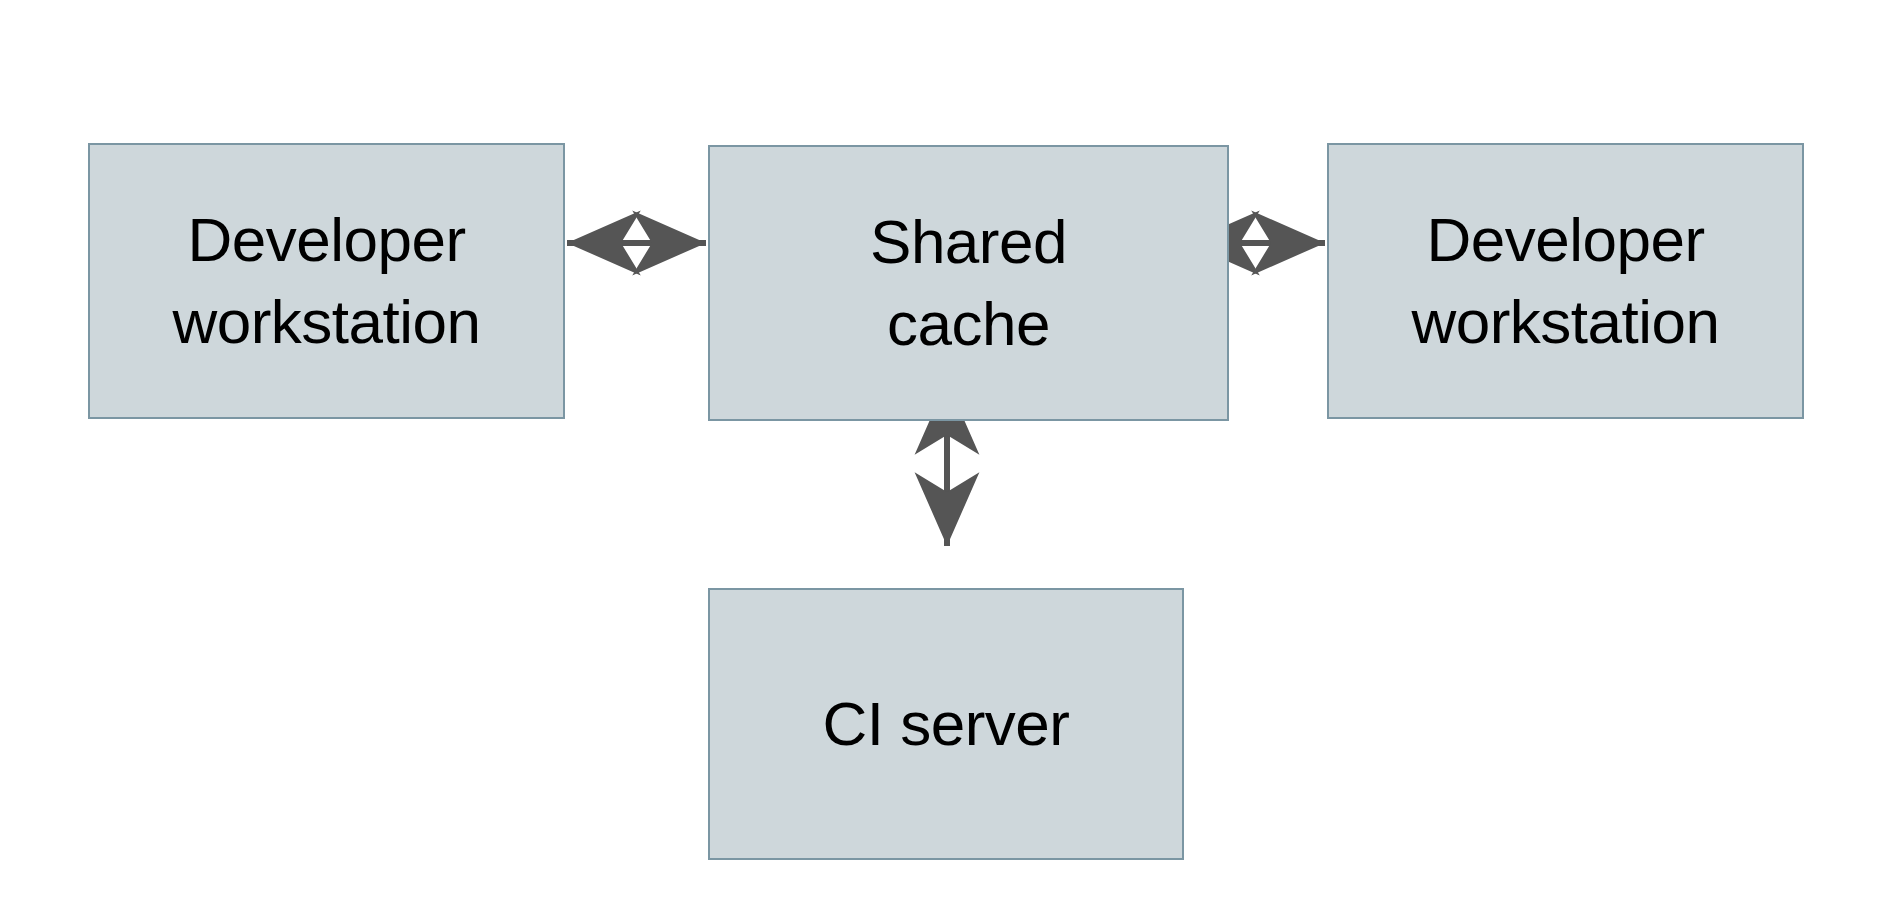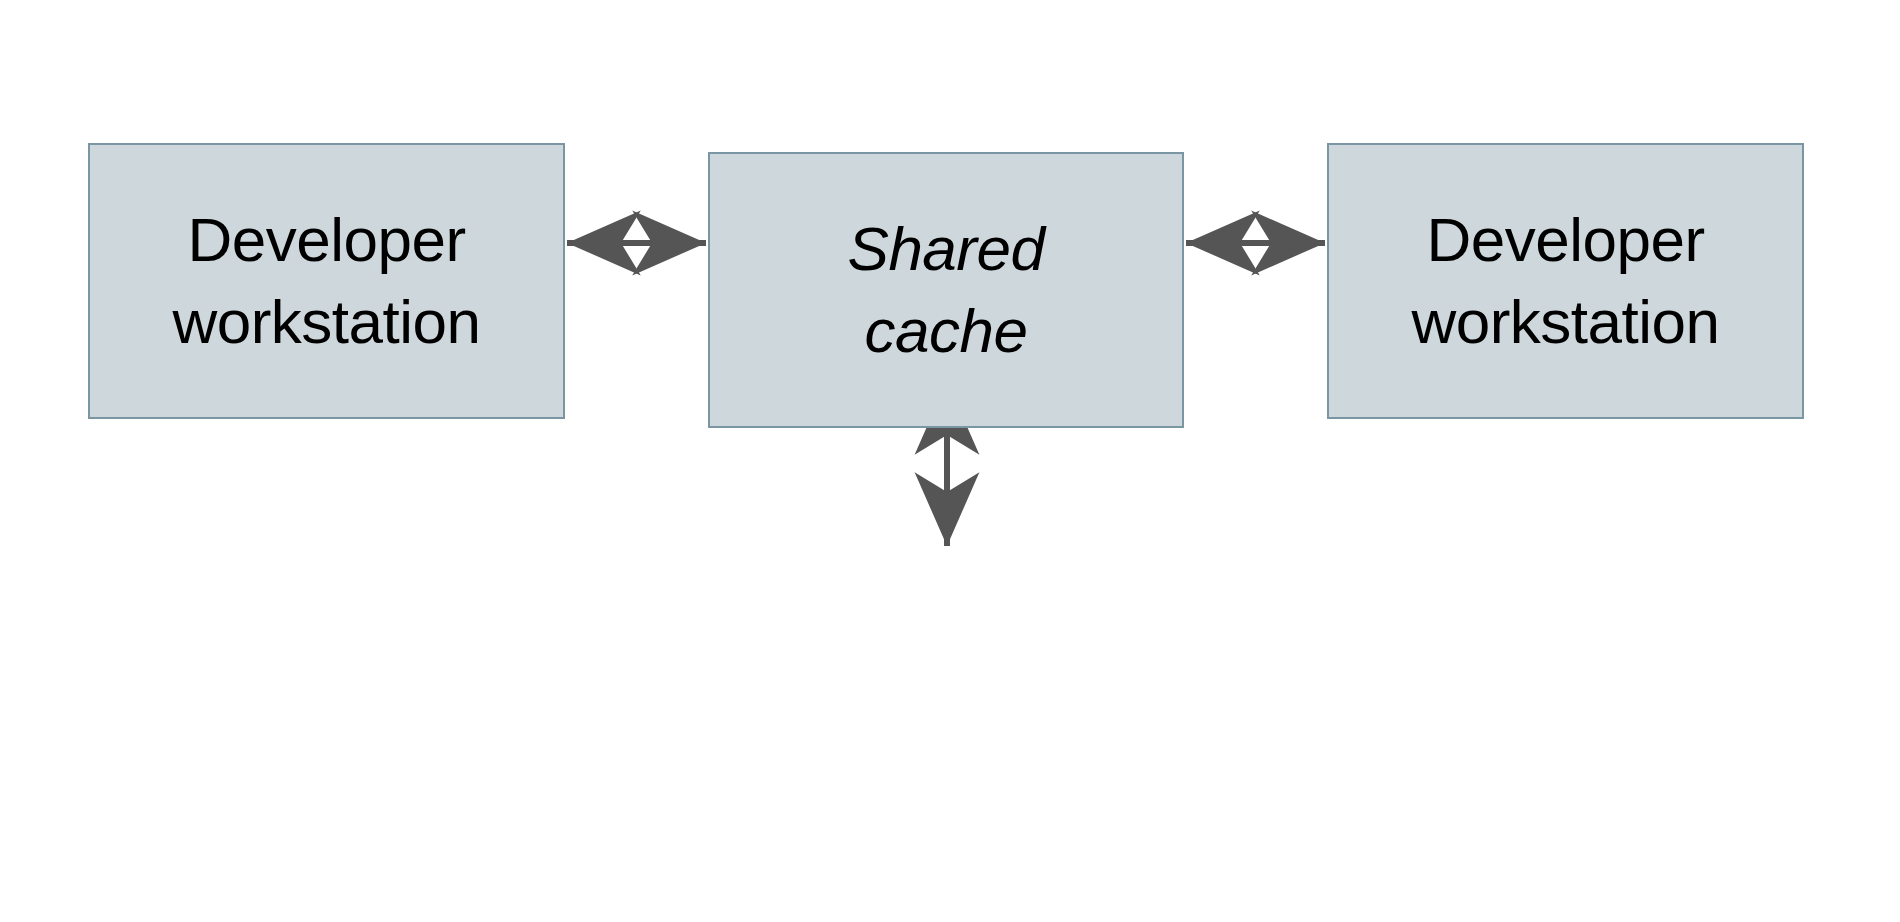--- a/index.html
+++ b/index.html
@@ -40,21 +40,21 @@
   .edge-layer {
     position: absolute;
     left: 0;
     top: 0;
     width: 1900px;
     height: 922px;
     pointer-events: none;
   }
   
   #node-dev-left  { left: 88px;   top: 103px; width: 477px; height: 276px; }
-  #node-cache     { left: 708px;  top: 112px; width: 476px; height: 276px; font-style: italic; }
+  #node-cache     { left: 708px;  top: 105px; width: 521px; height: 276px; }
   #node-dev-right { left: 1327px; top: 103px; width: 477px; height: 276px; }
   #node-ci        { left: 708px;  top: 548px; width: 476px; height: 272px; }
 </style>
 </head>
 <body>
 
 <div id="canvas">
 
   <svg class="edge-layer" viewBox="0 0 1900 922">
     <defs>
@@ -85,14 +85,17 @@
   <div class="node" id="node-cache">
     <div class="node-label">Shared
 cache</div>
   </div>
 
   <div class="node" id="node-dev-right">
     <div class="node-label">Developer
 workstation</div>
   </div>
 
+  <div class="node" id="node-ci">
+    <div class="node-label">CI server</div>
+  </div>
 
 </div>
 
 </body></html>

